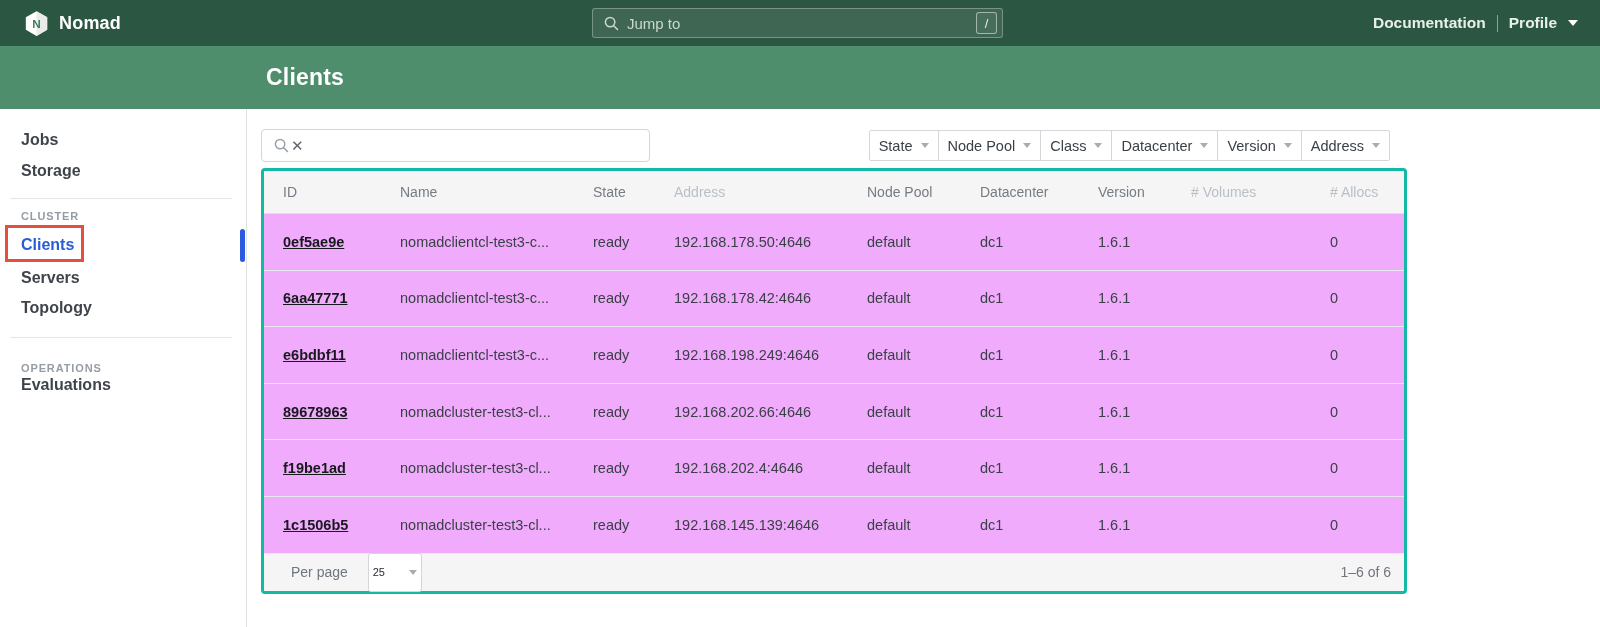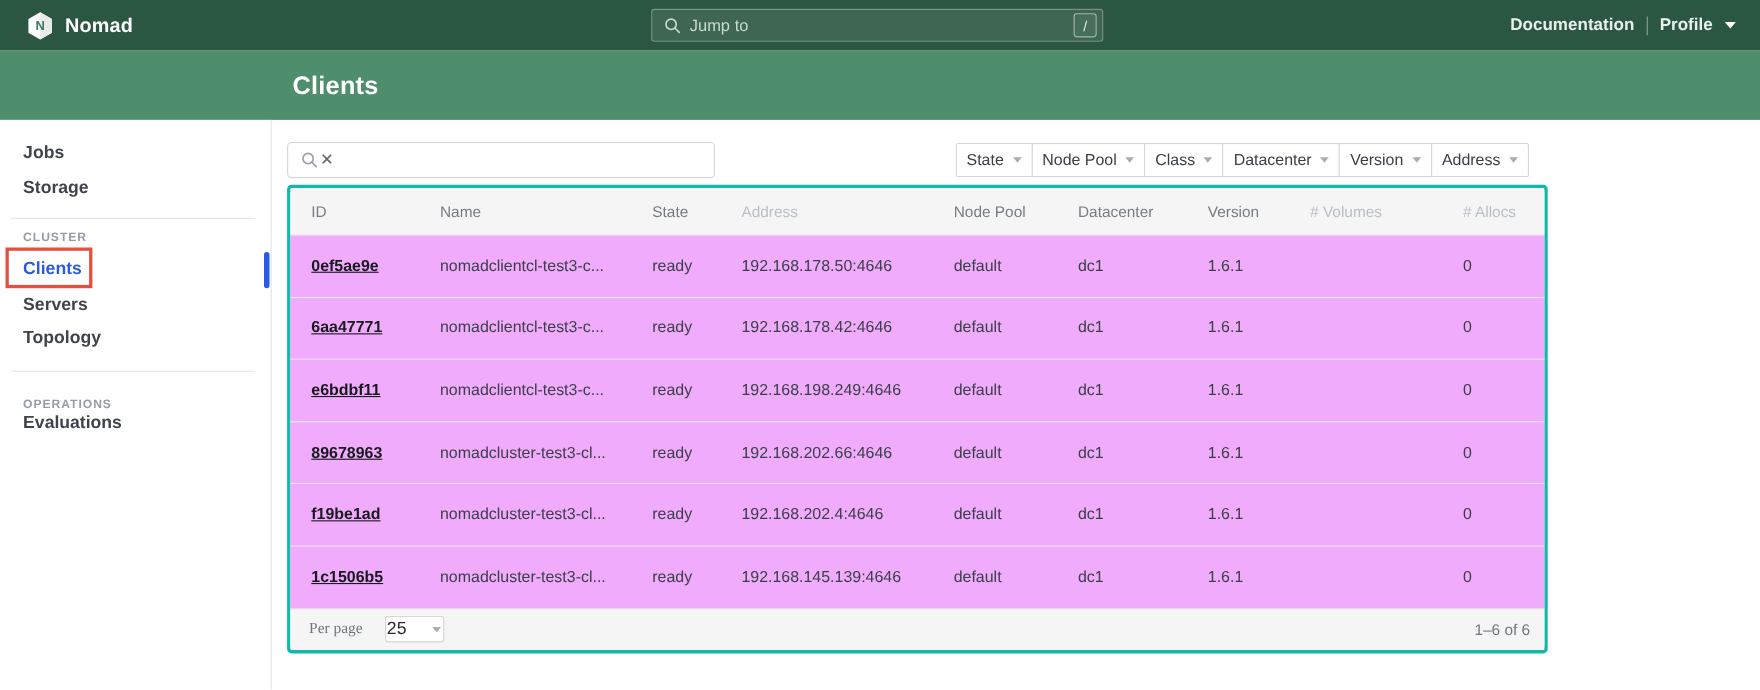--- a/index.html
+++ b/index.html
@@ -69,24 +69,24 @@
   .tgrid { display:grid; grid-template-columns:136px 193px 81px 193px 113px 118px 93px 139px 1fr; align-items:center; }
   .thead { height:43px; background:#f5f5f6; border-bottom:1px solid #dfe0e3; border-radius:4px 4px 0 0; }
   .th { font-size:14px; color:#767c84; }
   .th.muted { color:#b9bfc6; }
   .th:first-child, .td.id { padding-left:19px; }
   .tr { height:56.6px; border-bottom:1px solid #e8e9eb; font-size:14.5px; color:#3b4047; background:#f0abfc; }
   .td.id a { color:#17191d; font-weight:700; text-decoration:underline; cursor:pointer; }
   .td { white-space:nowrap; overflow:hidden; }
 
   .tfoot { position:relative; display:flex; align-items:center; height:37px; background:#f5f5f6; border-radius:0 0 4px 4px; }
-  .pp-label { margin-left:17px; font-size:14px; color:#70767e;font-family:Liberation Serif, serif; }
+  .pp-label { margin-left:27px; font-size:14px; color:#70767e; }
   .pp-select {
-    margin-left:20px; width:54px; height:24px; background:#fff; border:1px solid #d5d6d9; border-radius:3px;
-    display:flex; align-items:center; justify-content:center; gap:24px; font-size:16px; color:#26292e; cursor:pointer;
+    margin-left:20px; width:54px; height:39px; background:#fff; border:1px solid #d5d6d9; border-radius:3px;
+    display:flex; align-items:center; justify-content:center; gap:24px; font-size:11px; color:#26292e; cursor:pointer;
   }
   .range { position:absolute; right:13px; font-size:14px; color:#70767e; }
 </style>
 </head>
 <body>
 
 <header class="topbar">
   <div class="brand">
     <svg width="27" height="27" viewBox="0 0 48 48">
       <polygon points="24,2 43,13 43,35 24,46 5,35 5,13" fill="#ffffff"></polygon>

